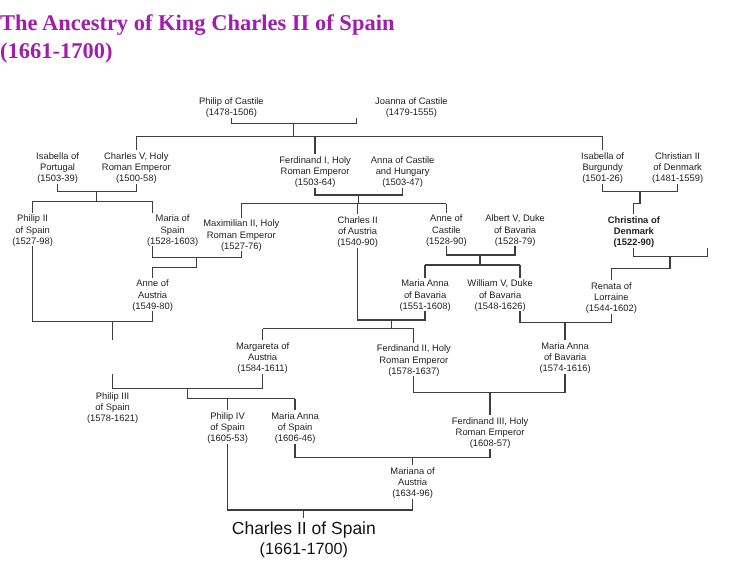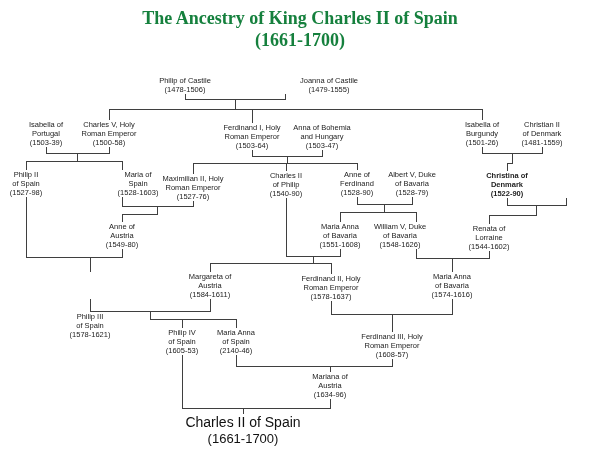--- a/index.html
+++ b/index.html
@@ -3,23 +3,23 @@
 <meta charset="utf-8">
 <style>
   html, body { margin: 0; padding: 0; background: #ffffff; }
   .page {
     position: relative; width: 600px; height: 463px; background: #ffffff;
     font-family: "Liberation Sans", "DejaVu Sans", sans-serif; overflow: hidden;
   }
   .lines-svg { position: absolute; left: 0; top: 0; }
   .lines-svg polyline { fill: none; stroke: #3f3f3f; stroke-width: 1; shape-rendering: crispEdges; }
   .title {
-    position: absolute; top: 7px; left: 0; width: 100%; text-align: center;
+    position: absolute; top: 7px; left: 0; width: 100%; text-align: left;
     font-family: "Liberation Serif", "DejaVu Serif", serif; font-weight: bold;
-    font-size: 18px; line-height: 22px; color: #15803d;
+    font-size: 18px; line-height: 22px; color: #a21caf;
   }
   .nodes-layer { position: absolute; left: 0; top: 0; right: 0; bottom: 0; }
   .node {
     position: absolute; transform: translateX(-50%); text-align: center;
     font-size: 7.5px; line-height: 9px; color: #222222; white-space: nowrap;
   }
   .subject {
     position: absolute; transform: translateX(-50%); text-align: center;
     color: #111111; white-space: nowrap;
   }
@@ -104,21 +104,21 @@
         <div>Charles V, Holy</div>
         <div>Roman Emperor</div>
         <div>(1500-58)</div>
       </div>
       <div class="node" style="left: 252px; top: 123px; color: rgb(34, 34, 34);">
         <div>Ferdinand I, Holy</div>
         <div>Roman Emperor</div>
         <div>(1503-64)</div>
       </div>
       <div class="node" style="left: 322px; top: 123px; color: rgb(34, 34, 34);">
-        <div>Anna of Bohemia</div>
+        <div>Anna of Castile</div>
         <div>and Hungary</div>
         <div>(1503-47)</div>
       </div>
       <div class="node" style="left: 482px; top: 120px; color: rgb(34, 34, 34);">
         <div>Isabella of</div>
         <div>Burgundy</div>
         <div>(1501-26)</div>
       </div>
       <div class="node" style="left: 542px; top: 120px; color: rgb(34, 34, 34);">
         <div>Christian II</div>
@@ -135,26 +135,26 @@
         <div>Spain</div>
         <div>(1528-1603)</div>
       </div>
       <div class="node" style="left: 193px; top: 174px; color: rgb(34, 34, 34);">
         <div>Maximilian II, Holy</div>
         <div>Roman Emperor</div>
         <div>(1527-76)</div>
       </div>
       <div class="node" style="left: 286px; top: 171px; color: rgb(34, 34, 34);">
         <div>Charles II</div>
-        <div>of Philip</div>
+        <div>of Austria</div>
         <div>(1540-90)</div>
       </div>
       <div class="node" style="left: 357px; top: 170px; color: rgb(34, 34, 34);">
         <div>Anne of</div>
-        <div>Ferdinand</div>
+        <div>Castile</div>
         <div>(1528-90)</div>
       </div>
       <div class="node" style="left: 412px; top: 170px; color: rgb(34, 34, 34);">
         <div>Albert V, Duke</div>
         <div>of Bavaria</div>
         <div>(1528-79)</div>
       </div>
       <div class="node" style="left: 507px; top: 171px; color: rgb(34, 34, 34); font-weight: bold;">
         <div>Christina of</div>
         <div>Denmark</div>
@@ -201,21 +201,21 @@
         <div>(1574-1616)</div>
       </div>
       <div class="node" style="left: 182px; top: 328px; color: rgb(34, 34, 34);">
         <div>Philip IV</div>
         <div>of Spain</div>
         <div>(1605-53)</div>
       </div>
       <div class="node" style="left: 236px; top: 328px; color: rgb(34, 34, 34);">
         <div>Maria Anna</div>
         <div>of Spain</div>
-        <div>(2140-46)</div>
+        <div>(1606-46)</div>
       </div>
       <div class="node" style="left: 392px; top: 332px; color: rgb(34, 34, 34);">
         <div>Ferdinand III, Holy</div>
         <div>Roman Emperor</div>
         <div>(1608-57)</div>
       </div>
       <div class="node" style="left: 330px; top: 372px; color: rgb(34, 34, 34);">
         <div>Mariana of</div>
         <div>Austria</div>
         <div>(1634-96)</div>

